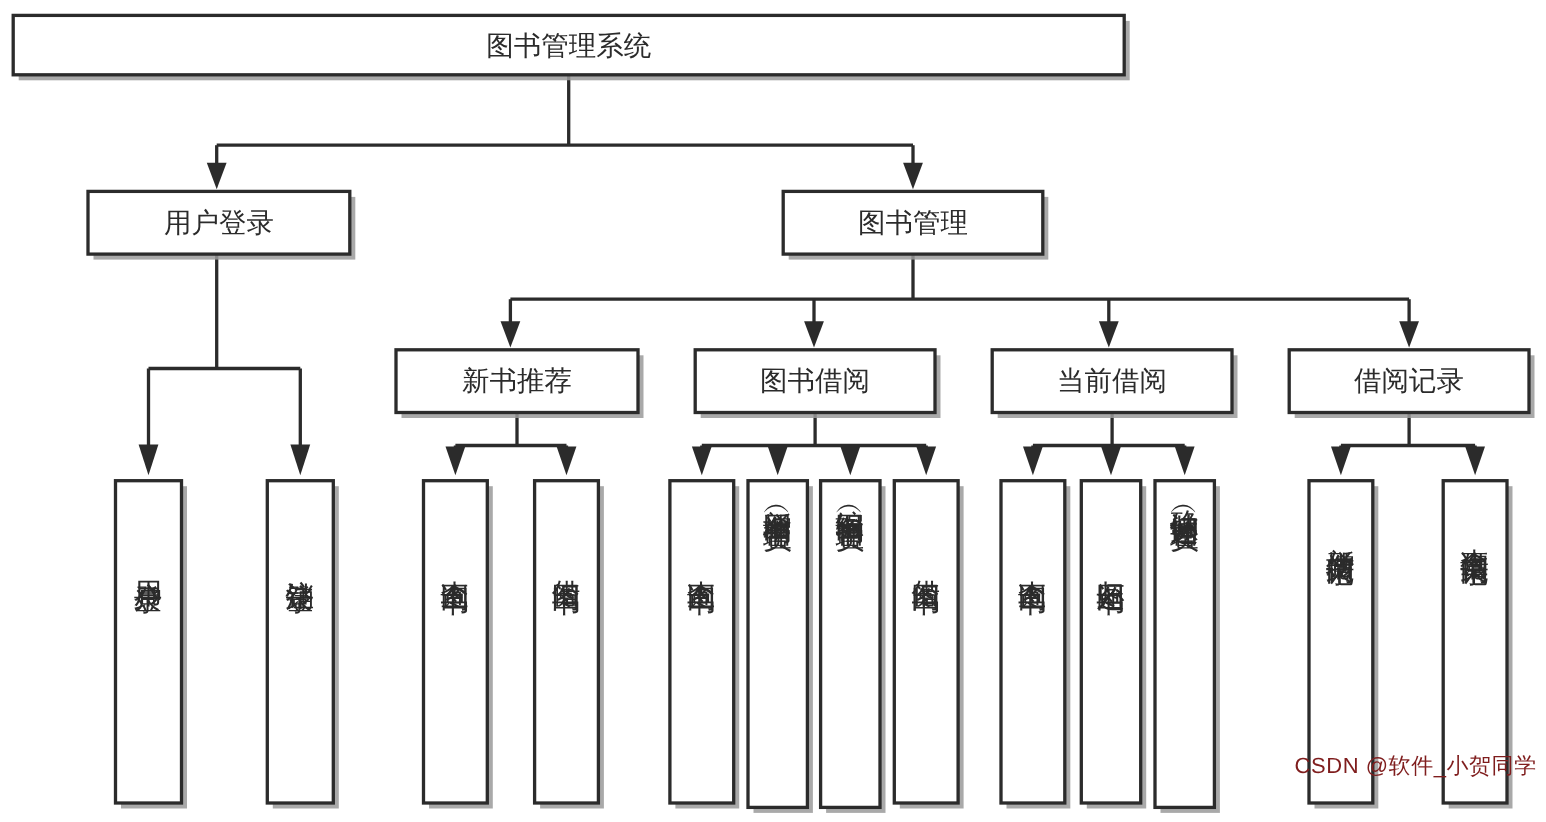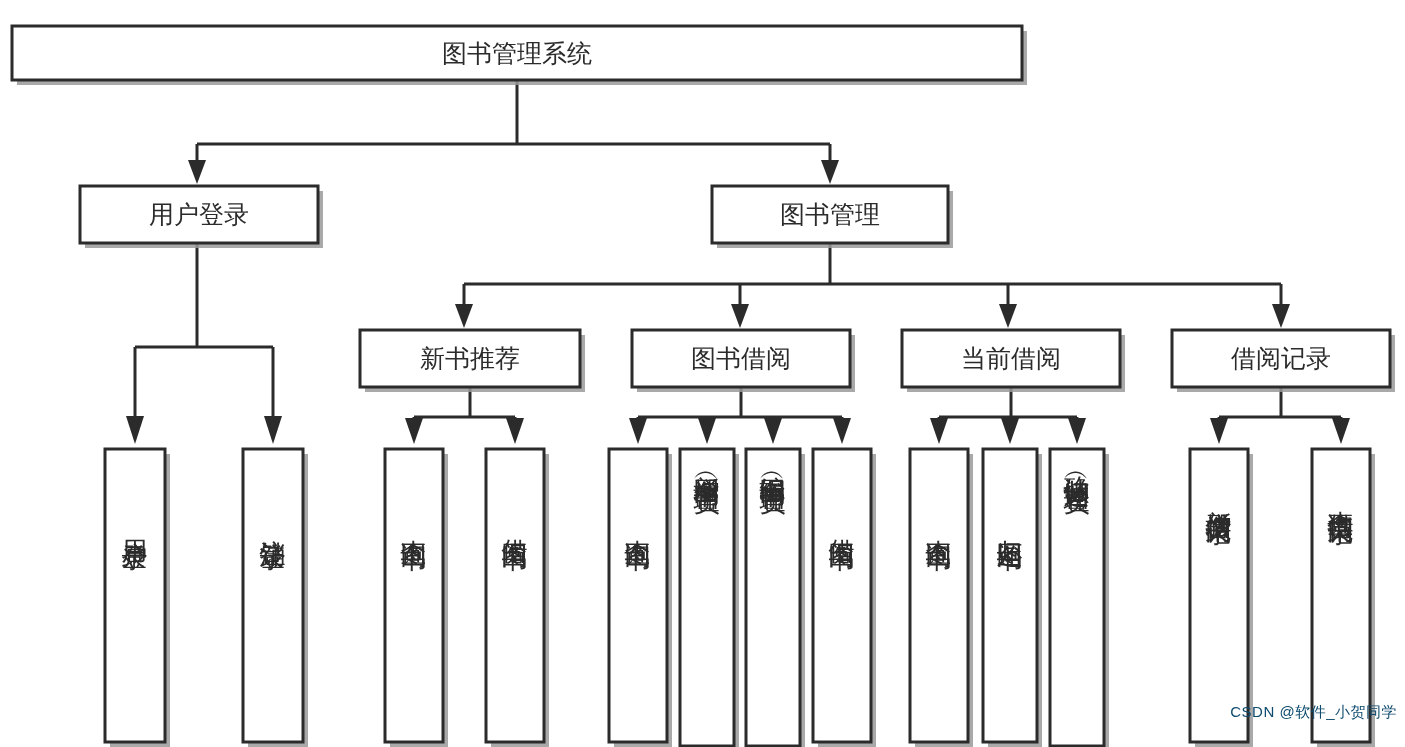--- a/index.html
+++ b/index.html
@@ -9,21 +9,21 @@
   }
   body {
     width: 1405px;
     height: 747px;
     font-family: "Liberation Sans", "DejaVu Sans", sans-serif;
     overflow: hidden;
     position: relative;
   }
   #diagram-root {
     position: absolute;
-    left: 0; top: 12px;
+    left: 0; top: 0;
     width: 1405px;
     height: 716px;
   }
   svg.diagram {
     display: block;
     width: 1405px;
     height: 747px;
   }
   .node-box {
     fill: #ffffff;
@@ -65,22 +65,22 @@
     line-height: 1.08;
     letter-spacing: 2px;
     color: #2b2b2b;
     white-space: nowrap;
   }
   .watermark {
     position: absolute;
     right: 8px;
     bottom: 6px;
     font-family: "Liberation Sans", "DejaVu Sans", sans-serif;
-    font-size: 15px;
-    color: #0c4a6e;
+    font-size: 20px;
+    color: #7f1d1d;
     letter-spacing: 0.5px;
     user-select: none;
   }
 </style>
 </head>
 <body>
 
 <div id="diagram-root">
 
   <svg class="diagram" viewBox="0 0 1405 747" xmlns="http://www.w3.org/2000/svg">

